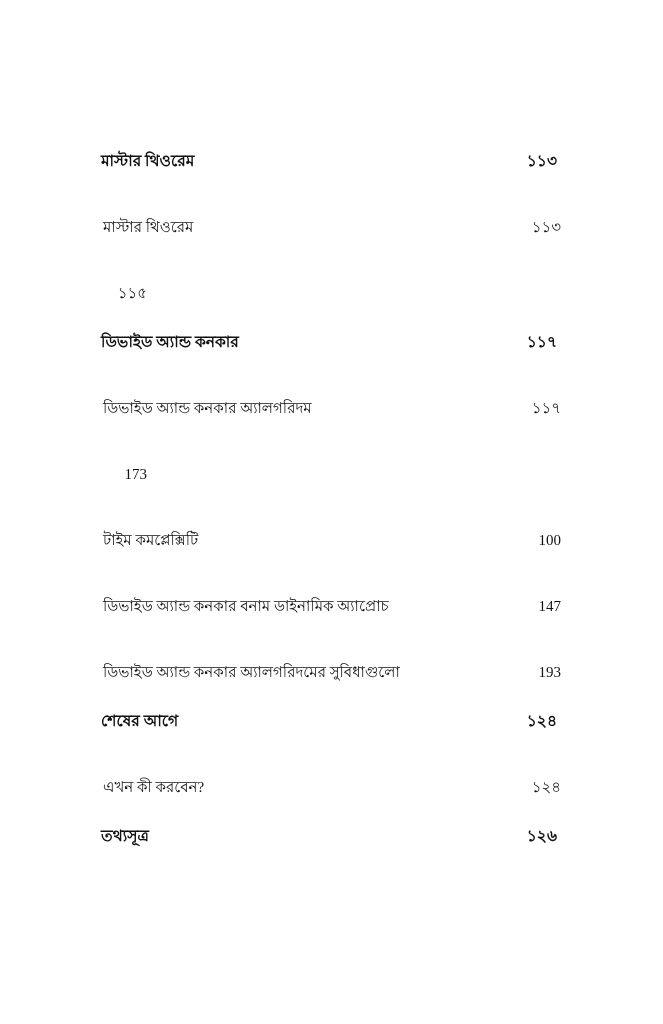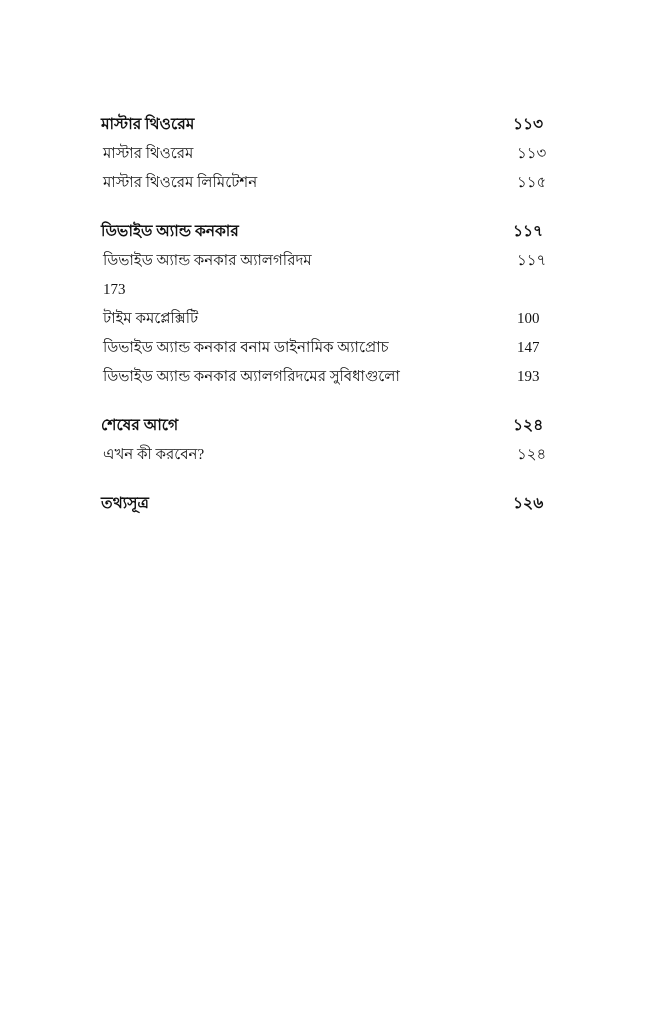--- a/index.html
+++ b/index.html
@@ -32,30 +32,31 @@
     top: 109px;
     width: 456px;
   }
 
   .toc-row {
     display: flex;
     align-items: baseline;
     justify-content: space-between;
     width: 100%;
     white-space: nowrap;
+    margin-top: 37px;
   }
 
   .toc-title {
     display: inline-block;
     text-align: left;
   }
 
   .toc-page-number {
     display: inline-block;
-    text-align: left;
+    text-align: right;
     min-width: 44px;
     flex: 0 0 auto;
   }
 
   
   .toc-row.level-section {
     font-weight: bold;
     font-size: 15.5px;
     line-height: 30px;
     margin-left: 0px;
@@ -89,21 +90,20 @@
   <div id="toc-list">
       <div class="toc-row level-section">
         <span class="toc-title">মাস্টার থিওরেম</span>
         <span class="toc-page-number">১১৩</span>
       </div>
       <div class="toc-row level-entry">
         <span class="toc-title">মাস্টার থিওরেম</span>
         <span class="toc-page-number">১১৩</span>
       </div>
       <div class="toc-row level-entry">
-        <span class="toc-title">মাস্টার থিওরেম লিমিটেশন</span>
         <span class="toc-page-number">১১৫</span>
       </div>
       <div class="toc-row level-section group-start">
         <span class="toc-title">ডিভাইড অ্যান্ড কনকার</span>
         <span class="toc-page-number">১১৭</span>
       </div>
       <div class="toc-row level-entry">
         <span class="toc-title">ডিভাইড অ্যান্ড কনকার অ্যালগরিদম</span>
         <span class="toc-page-number">১১৭</span>
       </div>

